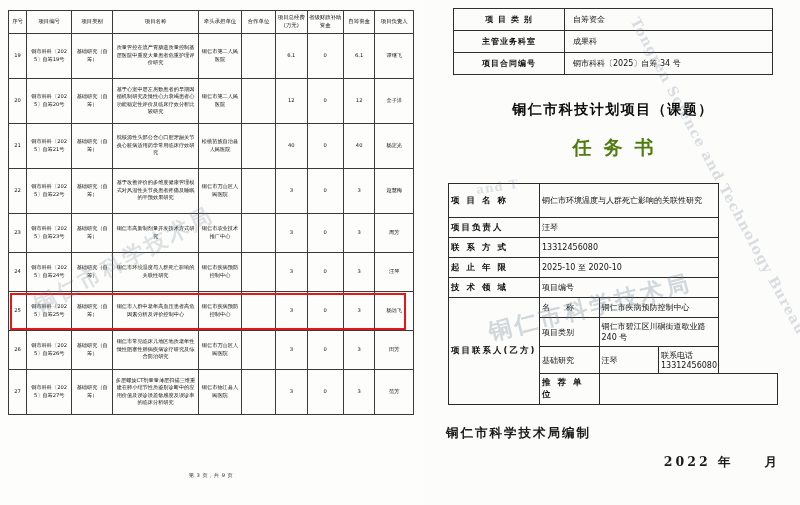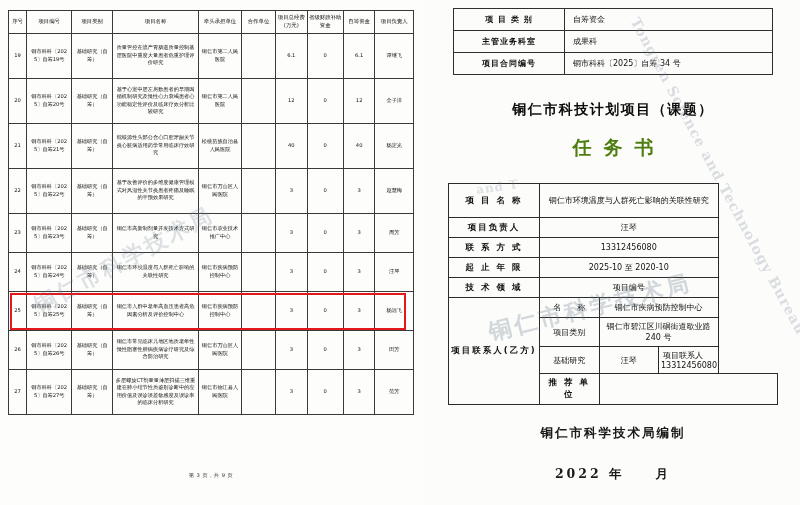--- a/index.html
+++ b/index.html
@@ -138,43 +138,41 @@
     border-collapse: collapse;
     width: 330px;
     table-layout: fixed;
     margin-left: 2px;
   }
   table.mainform td {
     border: 1px solid #2b2b2b;
     font-size: 8px;
     color: #111;
     padding: 3px 2px;
-    text-align: center;
     vertical-align: middle;
   }
   table.mainform td.lbl {
     width: 86px;
     letter-spacing: 2px;
     font-weight: bold;
     font-size: 8.5px;
   }
   .r-footer1 {
-    text-align: center;
     font-size: 12.5px;
     font-weight: bold;
     letter-spacing: 2px;
     margin-top: 20px;
     font-family: "DejaVu Serif", serif;
   }
   .r-footer2 {
-    text-align: center;
+    text-align: right;
     font-size: 12.5px;
     font-weight: bold;
     letter-spacing: 3px;
-    margin-top: 24px;
+    margin-top: 12px;
     font-family: "DejaVu Serif", serif;
   }
   
   .wm {
     position: absolute;
     color: rgba(120,135,150,0.30);
     font-weight: bold;
     pointer-events: none;
     white-space: nowrap;
     font-family: "DejaVu Serif", serif;
@@ -413,21 +411,21 @@
           <td colspan="2">铜仁市疾病预防控制中心</td>
         </tr>
         <tr style="height:28px">
           <td>项目类别</td>
           <td colspan="2">铜仁市碧江区川硐街道歇业路 240 号</td>
         </tr>
         <tr style="height:24px">
           <td>基础研究</td>
           <td style="width:56px">汪琴</td>
           <td>
-            <span>项目联系人</span>
+            <span>联系电话</span>
             <span style="display:inline-block;width:8px"></span>
             <span>13312456080</span>
           </td>
         </tr>
 
         <tr style="height:26px">
           <td class="lbl">推 荐 单 位</td>
           <td colspan="3"></td>
         </tr>
       </tbody>

